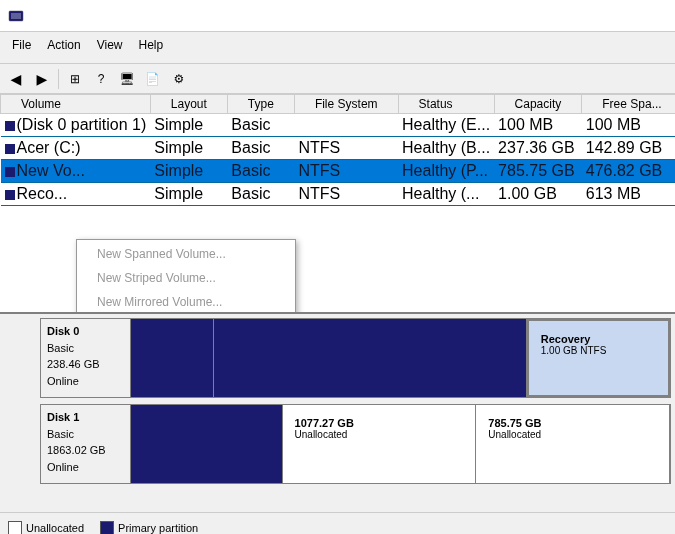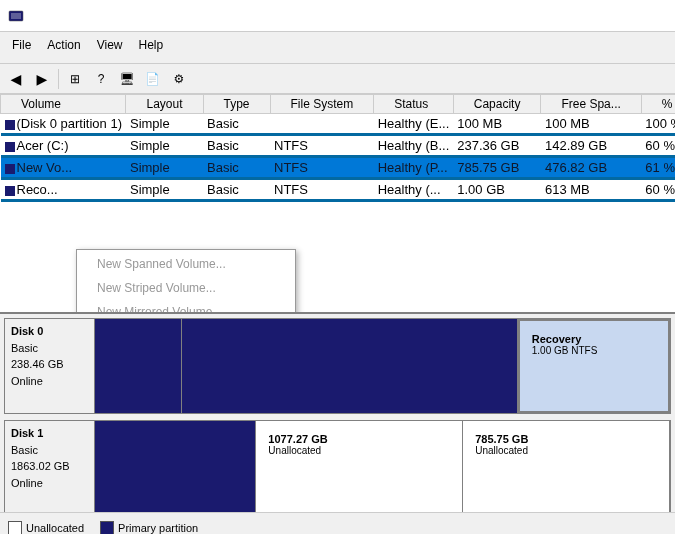--- a/index.html
+++ b/index.html
@@ -69,56 +69,57 @@
       padding: 2px 20px;
       text-align: left;
       font-weight: normal;
       font-size: 12px;
       white-space: nowrap;
       position: sticky;
       top: 0;
       background: #f0f0f0;
     }
     td {
-      border-bottom: 3px solid #0369a1;
+      border-bottom: 1px solid #0369a1;
       padding: 2px 4px;
-      font-size: 13px;
+      font-size: 16px;
       white-space: nowrap;
     }
     tr.selected td { background: #0078d7; color: #0f172a; }
     .row-icon { display: inline-block; width: 10px; height: 10px; background: #1a1a6e; margin-right: 2px; vertical-align: middle; }
 
     
     .context-menu {
       position: absolute;
       left: 76px;
-      top: 155px;
+      top: 145px;
       background: white;
       border: 1px solid #999;
       box-shadow: 2px 2px 6px rgba(0,0,0,0.3);
       z-index: 100;
       width: 220px;
       padding: 2px 0;
     }
     .ctx-item {
       padding: 5px 20px;
       cursor: pointer;
       font-size: 12px;
       color: #333;
     }
     .ctx-item.disabled { color: #999; cursor: default; }
 
     
     .disk-panels { flex: 1; overflow: auto; background: #f0f0f0; padding: 4px; }
     .disk-row {
       display: flex;
       margin-bottom: 6px;
-      height: 96px;
+      height: 80px;
       border: 1px solid #808080;
       background: white;
+      margin-left: 36px;
     }
     .disk-label {
       width: 90px;
       min-width: 90px;
       padding: 4px 6px;
       font-size: 11px;
       line-height: 1.5;
       border-right: 1px solid #808080;
       background: #f0f0f0;
     }

